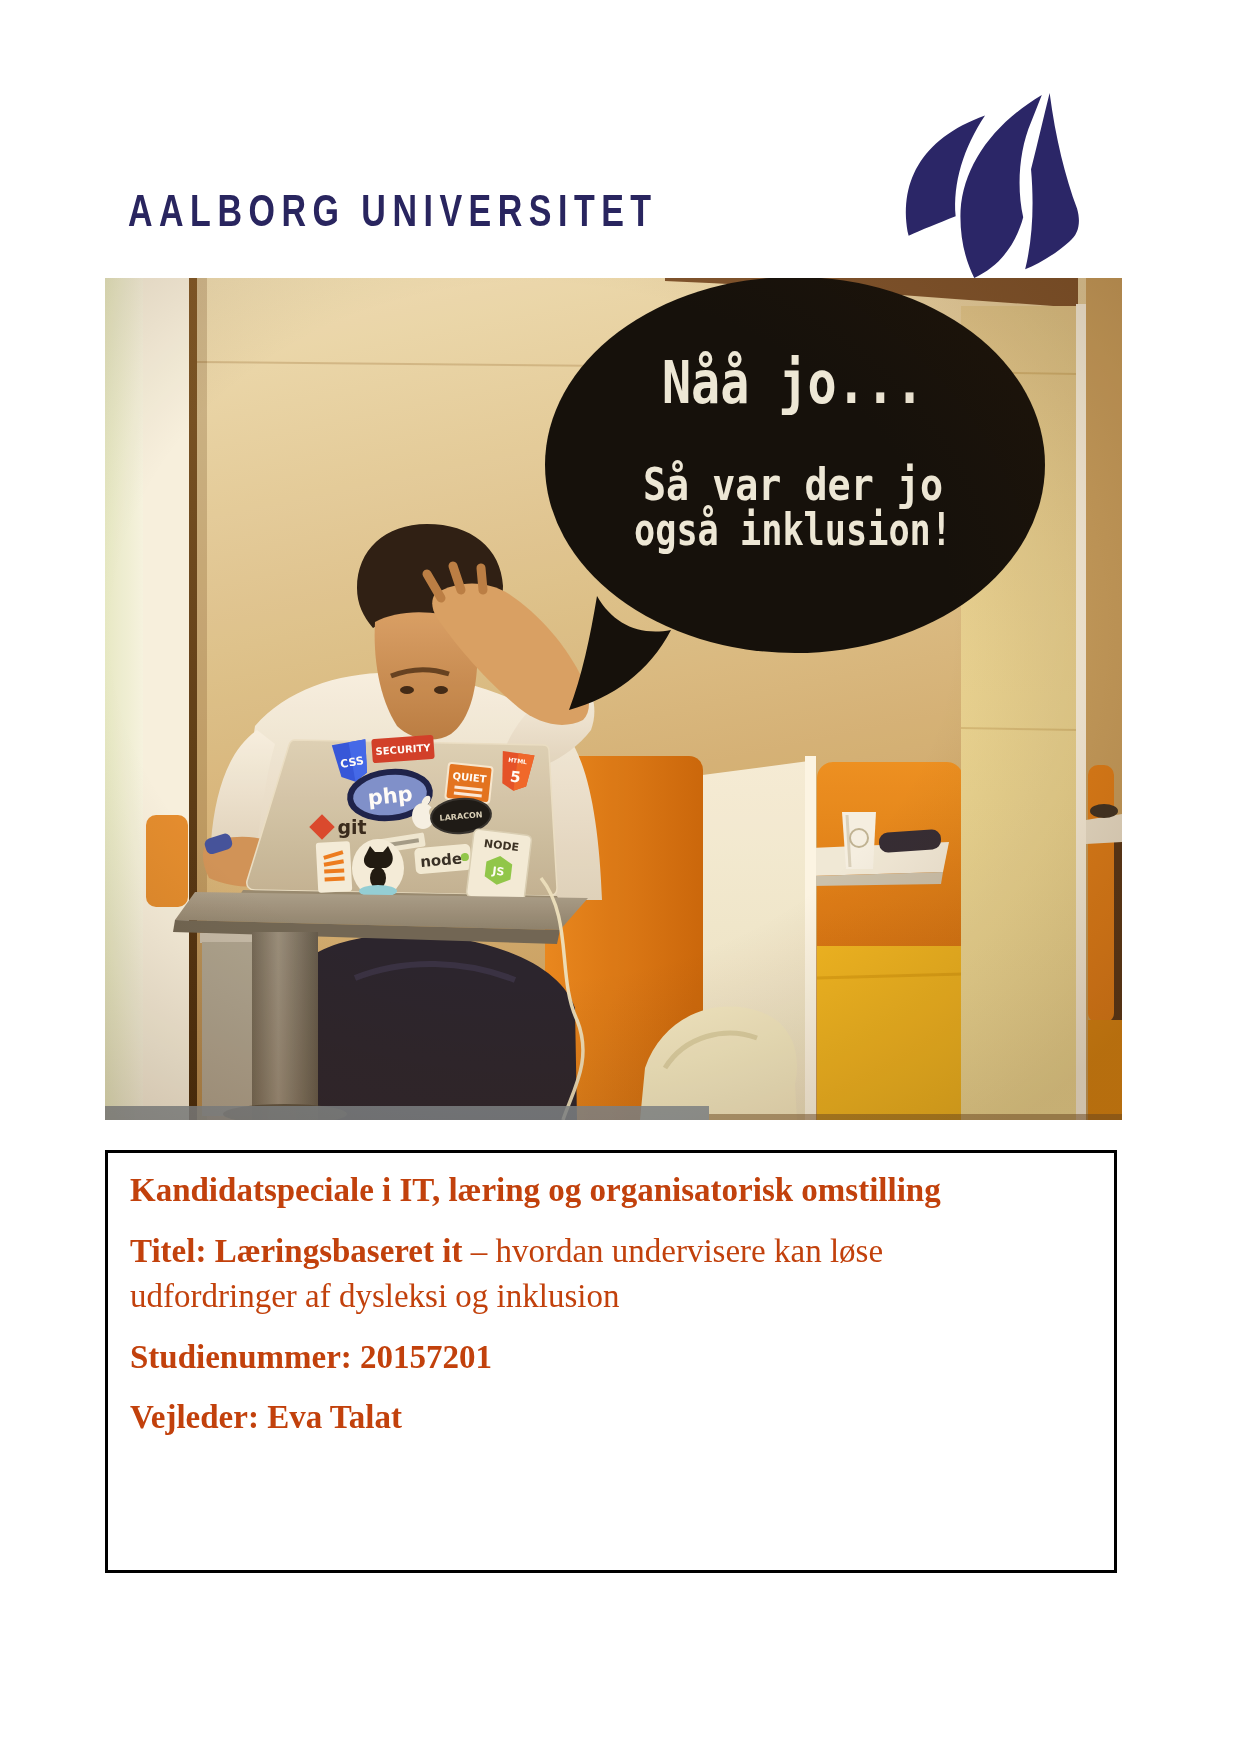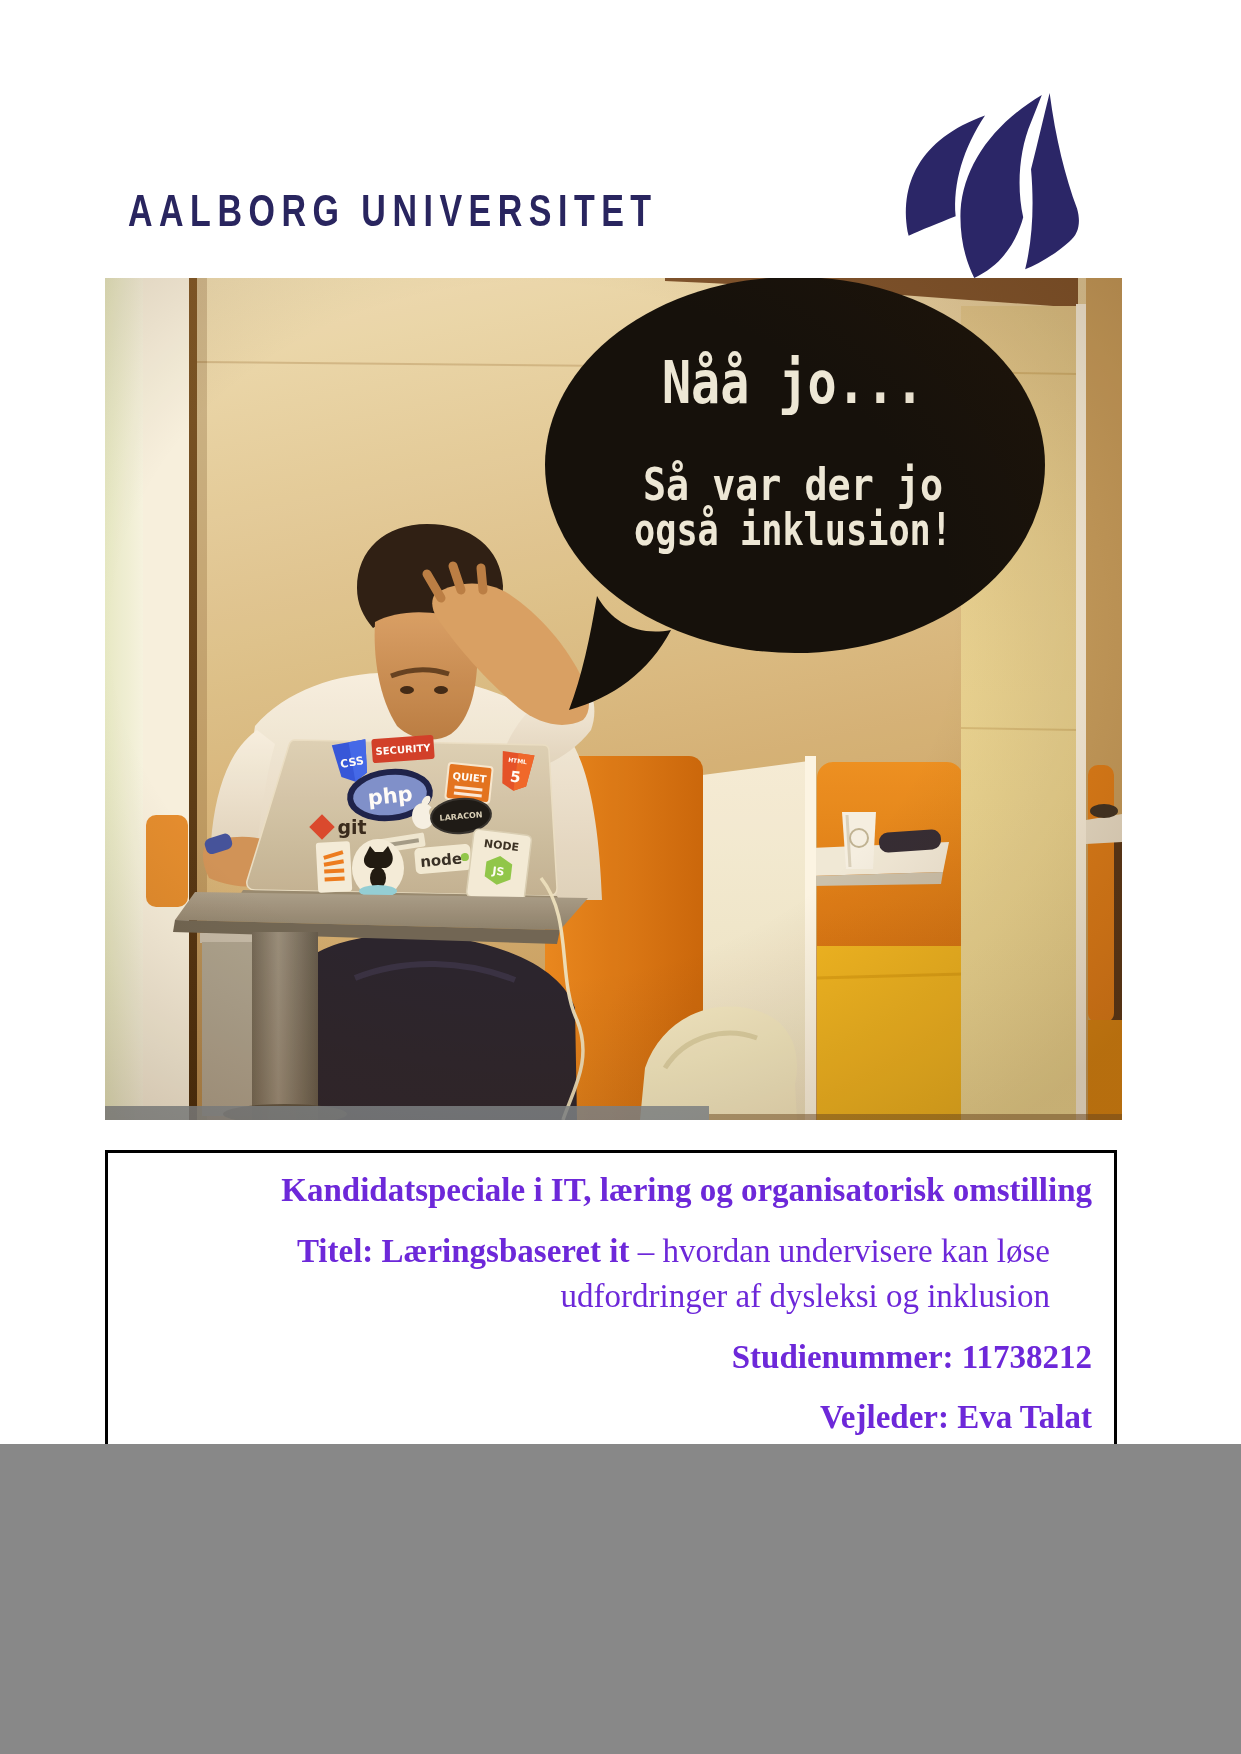--- a/index.html
+++ b/index.html
@@ -1,25 +1,25 @@
 <!DOCTYPE html>
 <html><head>
 <meta charset="utf-8">
 <style>
   html,body{margin:0;padding:0;background:#888;}
-  .page{position:relative;width:1241px;height:1444px;background:#ffffff;overflow:hidden;
-        font-family:"Liberation Serif",serif;text-align:right;}
+  .page{position:relative;width:1241px;height:1754px;background:#ffffff;overflow:hidden;
+        font-family:"Liberation Serif",serif;}
   .wordmark{position:absolute;left:128px;top:186px;color:#29255f;
             font-family:"Liberation Sans",sans-serif;font-weight:bold;font-size:34px;
             letter-spacing:6.5px;transform:scaleY(1.28);transform-origin:left top;white-space:nowrap;}
   .logo{position:absolute;left:893px;top:85px;width:186px;height:196px;}
   .photo{position:absolute;left:105px;top:278px;width:1017px;height:842px;}
   .photo svg{display:block;}
   .infobox{position:absolute;left:105px;top:1150px;width:1012px;height:423px;
-           border:3px solid #000;box-sizing:border-box;padding:15px 22px;background:#fff;color:#6d28d9;}
+           border:3px solid #000;box-sizing:border-box;padding:15px 22px;background:#fff;color:#c2410c;}
   .infobox p{margin:0 0 15px 0;font-size:33px;line-height:1.38;}
   .b{font-weight:bold;}
   .nowrap{white-space:nowrap;}
   .titlep{max-width:920px;}
   .bubble-text{font-family:"DejaVu Sans Mono",monospace;font-weight:bold;fill:#edeadd;}
   .stick-text{font-family:"DejaVu Sans",sans-serif;font-weight:bold;}
 </style>
 </head>
 <body>
 
@@ -254,17 +254,17 @@
     </g>
 
     <rect x="0" y="0" width="1017" height="842" fill="url(#vign)"></rect>
     <rect x="0" y="0" width="1017" height="842" fill="#ffb347" opacity="0.05"></rect>
   </svg>
   </div>
 
   <div class="infobox">
     <p class="b nowrap">Kandidatspeciale i IT, læring og organisatorisk omstilling</p>
     <p class="titlep"><span class="b">Titel: Læringsbaseret it</span><span> – hvordan undervisere kan løse udfordringer af dysleksi og inklusion</span></p>
-    <p class="b">Studienummer: 11738212</p>
+    <p class="b">Studienummer: 20157201</p>
     <p class="b">Vejleder: Eva Talat</p>
   </div>
 
 </div>
 
 </body></html>

